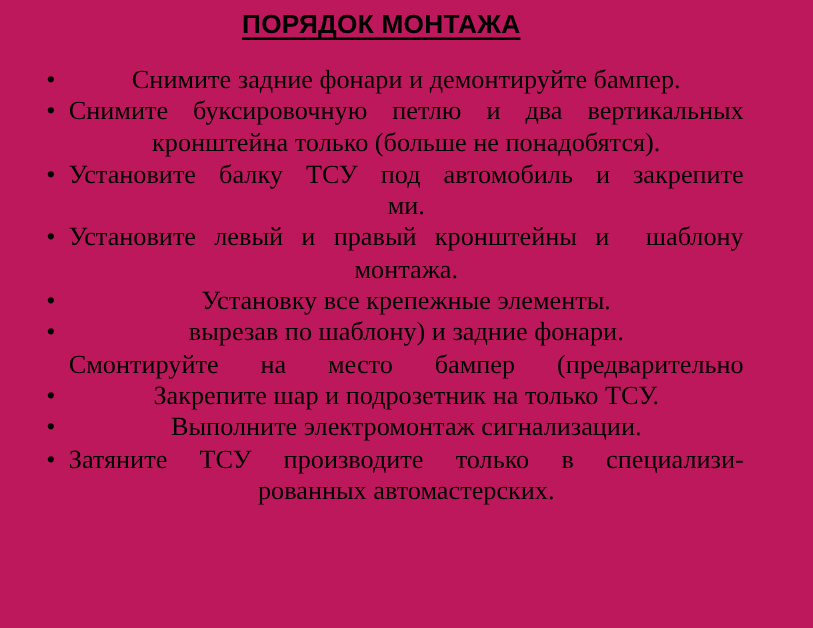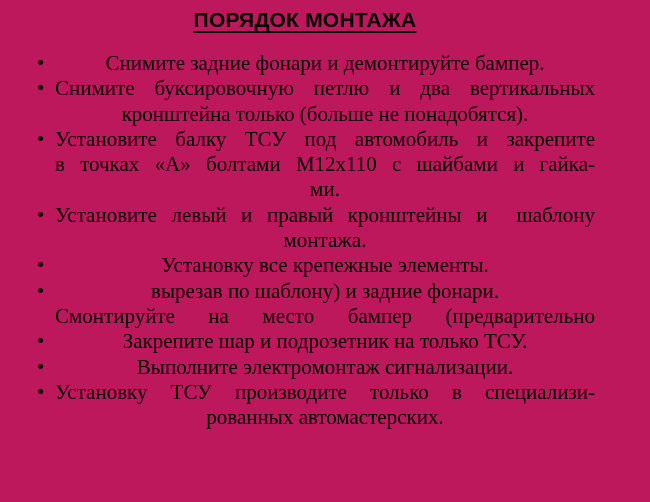--- a/index.html
+++ b/index.html
@@ -87,21 +87,20 @@
 
     <li class="item">
       <span class="bullet">•</span>
       <div class="line jl">Снимите буксировочную петлю и два вертикальных</div>
       <div class="line">кронштейна только (больше не понадобятся).</div>
     </li>
 
     <li class="item">
       <span class="bullet">•</span>
       <div class="line jl">Установите балку ТСУ под автомобиль и закрепите</div>
-      <div class="line jl">в точках «А» болтами М12х110 с шайбами и гайка-</div>
       <div class="line">ми.</div>
     </li>
 
     <li class="item">
       <span class="bullet">•</span>
       <div class="line jl">Установите левый и правый кронштейны и  шаблону</div>
       <div class="line">монтажа.</div>
     </li>
 
     <li class="item">
@@ -120,18 +119,18 @@
       <div class="line">Закрепите шар и подрозетник на только ТСУ.</div>
     </li>
 
     <li class="item">
       <span class="bullet">•</span>
       <div class="line">Выполните электромонтаж сигнализации.</div>
     </li>
 
     <li class="item">
       <span class="bullet">•</span>
-      <div class="line jl">Установку ТСУ производите только в специализи-</div>
+      <div class="line jl">Затяните ТСУ производите только в специализи-</div>
       <div class="line">рованных автомастерских.</div>
     </li>
 
   </ul>
 </div>
 
 </body></html>

